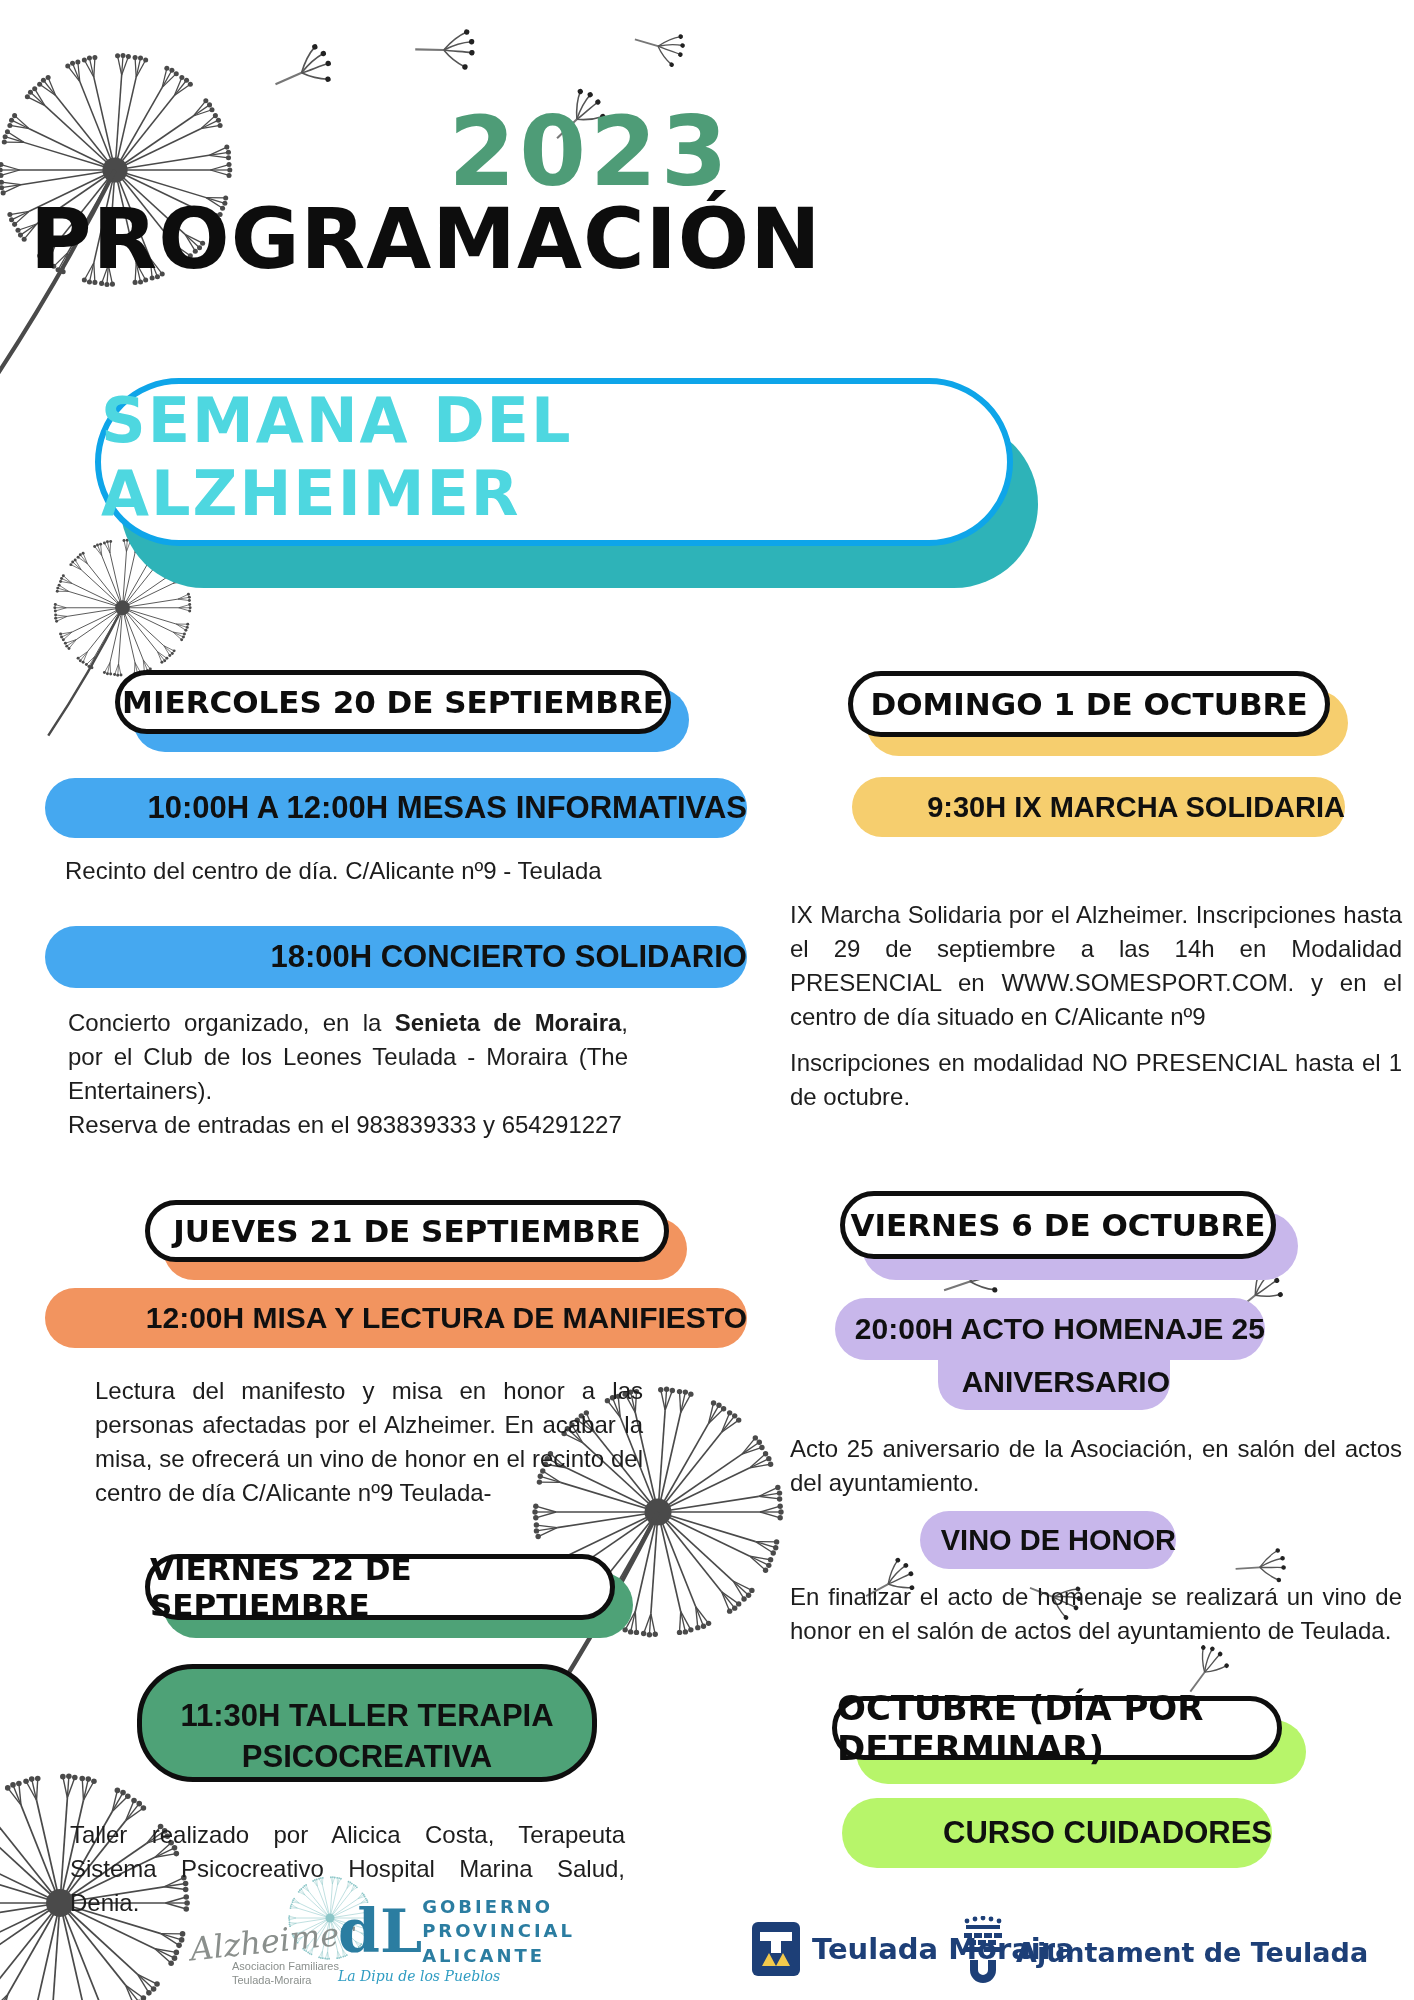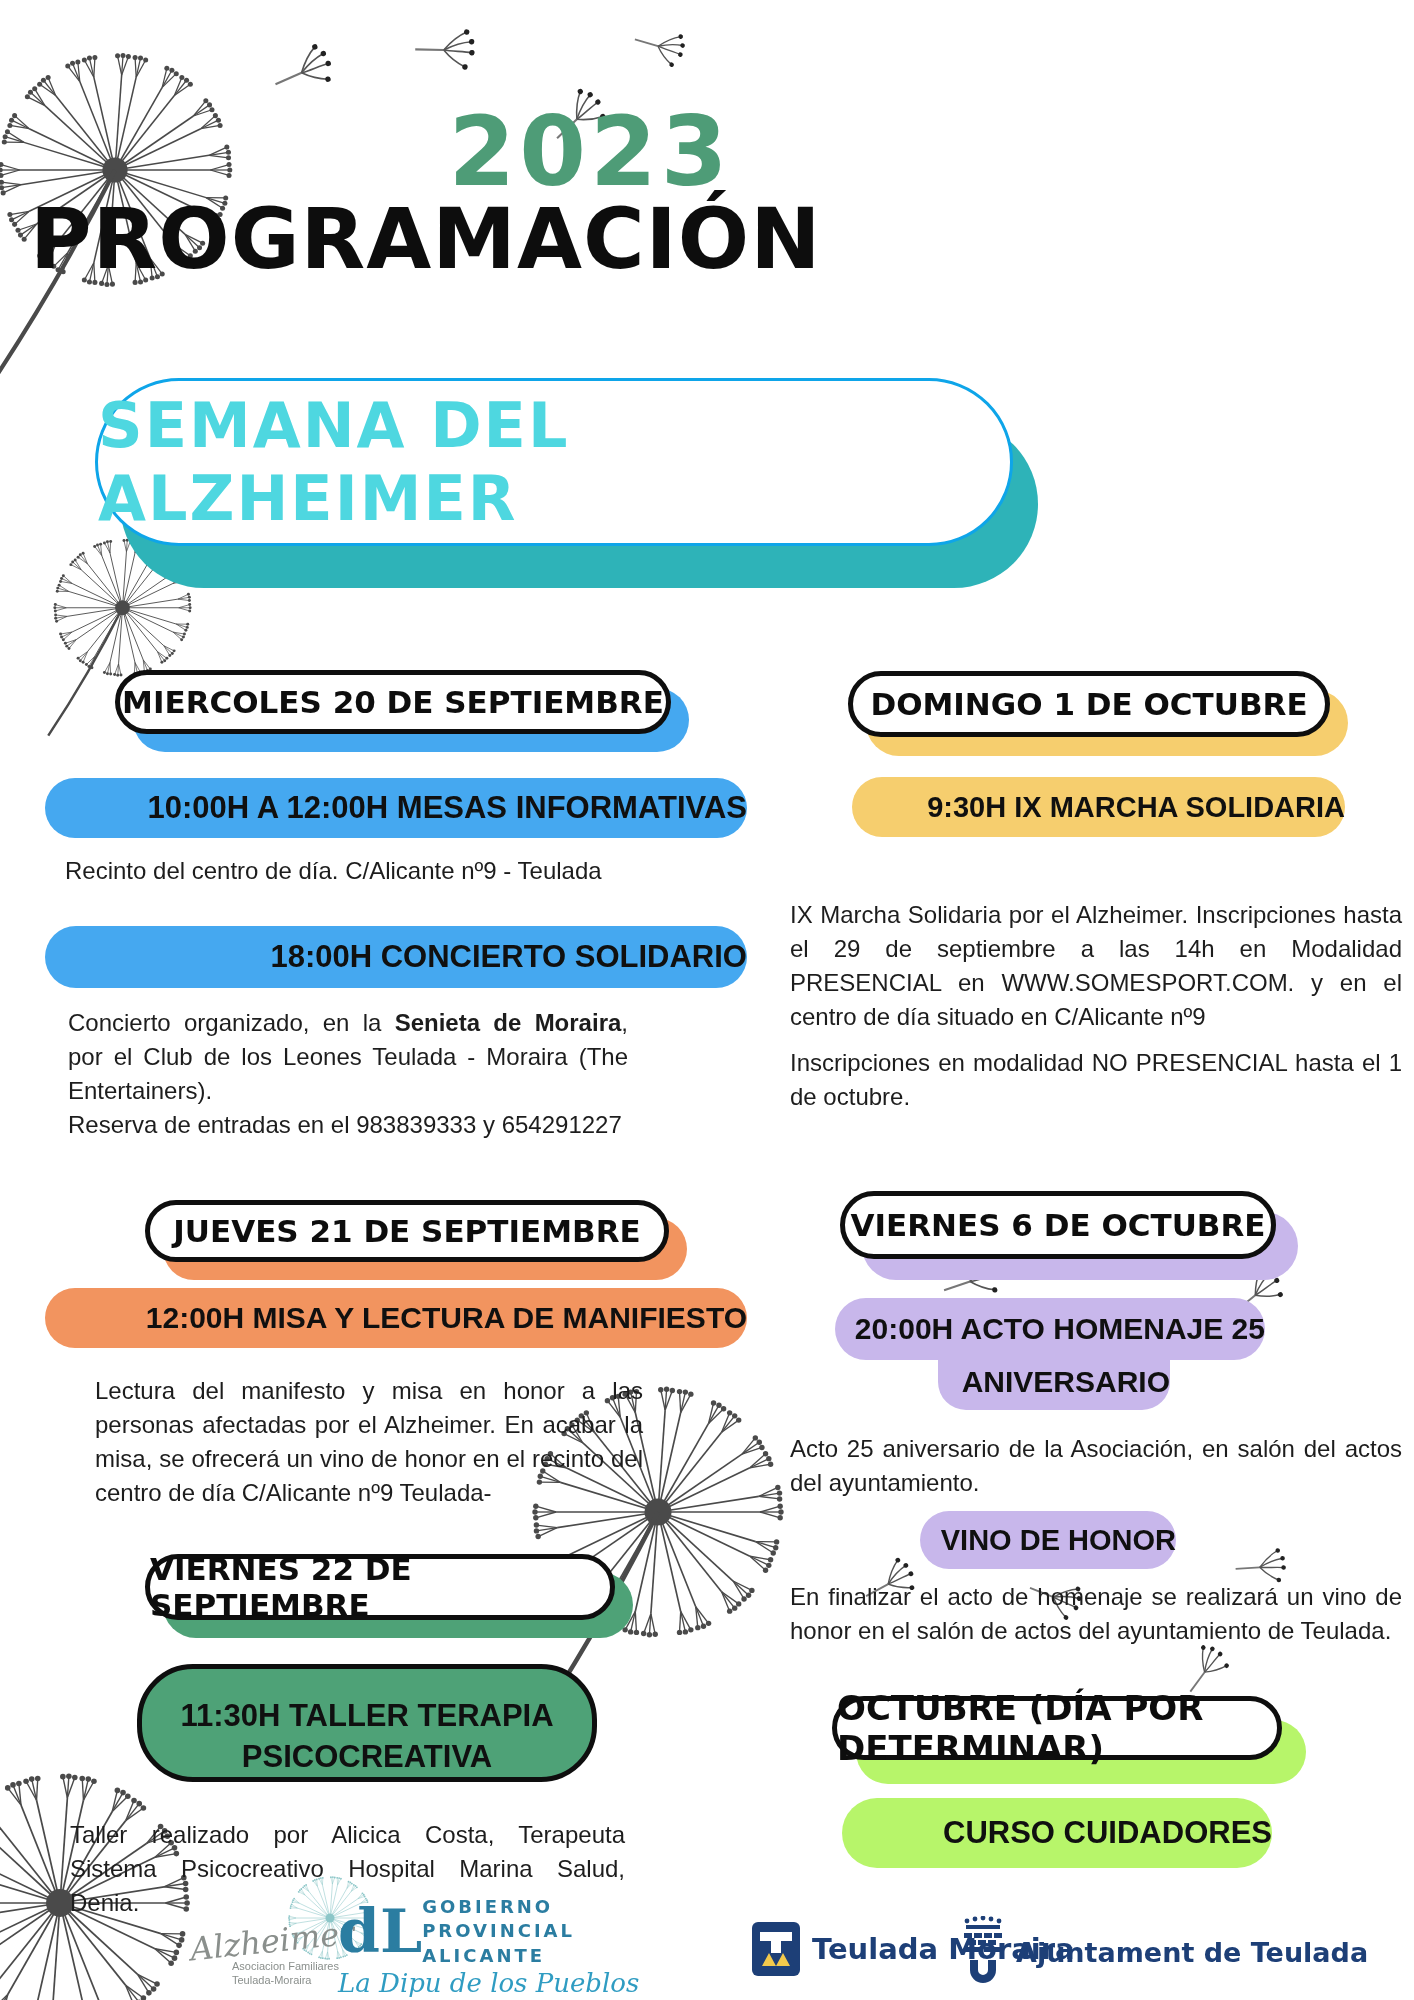--- a/index.html
+++ b/index.html
@@ -9,43 +9,43 @@
   .heavy{font-family:"DejaVu Sans", sans-serif;font-weight:800;}
   .abs{position:absolute;}
   .z1{z-index:1}.z2{z-index:2}
   
   .year{left:140px;top:96px;width:900px;text-align:center;font-size:96px;
         color:var(--green,#4e9c77);letter-spacing:4px;}
   .main-title{left:30px;top:190px;width:1044px;text-align:left;font-size:84px;
         color:#0d0d0d;letter-spacing:1px;}
   .banner-shadow{left:120px;top:420px;width:918px;height:168px;border-radius:84px;
         background:var(--teal,#2eb3b8);}
-  .banner-box{left:95px;top:378px;width:918px;height:168px;border:3px solid #0ea5e9;
-        border-radius:84px;background:#fff;display:flex;align-items:center;justify-content:center;
+  .banner-box{left:95px;top:378px;width:918px;height:168px;border:6px solid #0ea5e9;
+        border-radius:84px;background:#fff;display:flex;justify-content:center;
         box-sizing:border-box;}
   .banner-box span{font-size:62px;letter-spacing:2px;color:var(--cyan,#4ed7e0);}
   
   .date-shadow{border-radius:34px;}
   .date-pill{background:#fff;border:5px solid #0e0e0e;border-radius:34px;box-sizing:border-box;
         display:flex;align-items:center;justify-content:center;font-size:31px;color:#0d0d0d;
         font-family:"DejaVu Sans", sans-serif;font-weight:800;}
   .event-pill{border-radius:32px;display:flex;align-items:center;justify-content:flex-end;
         font-family:Liberation Sans, sans-serif;font-weight:800;font-size:31px;color:#101010;
         text-align:center;box-sizing:border-box;}
   .body-text{font-size:24px;color:#1d1d1d;text-align:justify;line-height:1.42;}
   .body-text p{margin:0 0 12px 0;}
   
   .alz-script{font-family:"DejaVu Serif", serif;font-style:italic;font-size:32px;color:#8a8f8c;
         transform:rotate(-6deg);display:inline-block;}
   .alz-sub{font-size:11px;color:#8a8f8c;line-height:1.25;}
   .dipu-mark{font-family:"DejaVu Serif", serif;font-weight:700;font-size:60px;line-height:0.9;
         color:var(--dipu_blue,#2b7da1);}
   .dipu-lines{font-size:18px;font-weight:700;letter-spacing:3px;color:var(--dipu_blue,#2b7da1);
         line-height:1.35;font-family:"DejaVu Sans", sans-serif;}
-  .dipu-script{font-family:"DejaVu Serif", serif;font-style:italic;font-size:26px;
+  .dipu-script{font-family:"DejaVu Serif", serif;font-style:italic;font-size:14px;
         color:#2f9cc2;white-space:nowrap;}
   .navy-label{font-family:"DejaVu Sans", sans-serif;font-weight:800;color:var(--navy,#1d3f77);}
   svg.decor{position:absolute;pointer-events:none;}
 </style>
 </head>
 <body>
 
 <div class="page">
 
   <svg class="decor dandelion" style="left:-25px;top:30px;width:280px;height:364px" viewBox="0 0 200 260">

